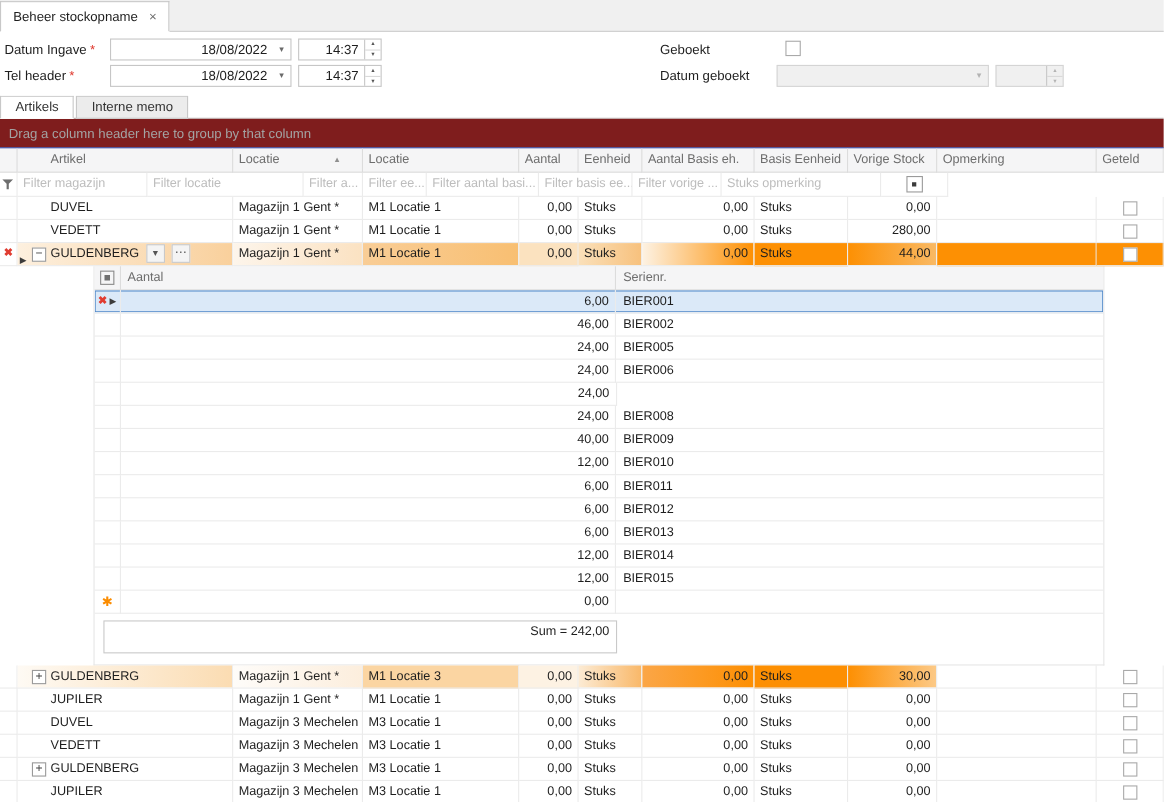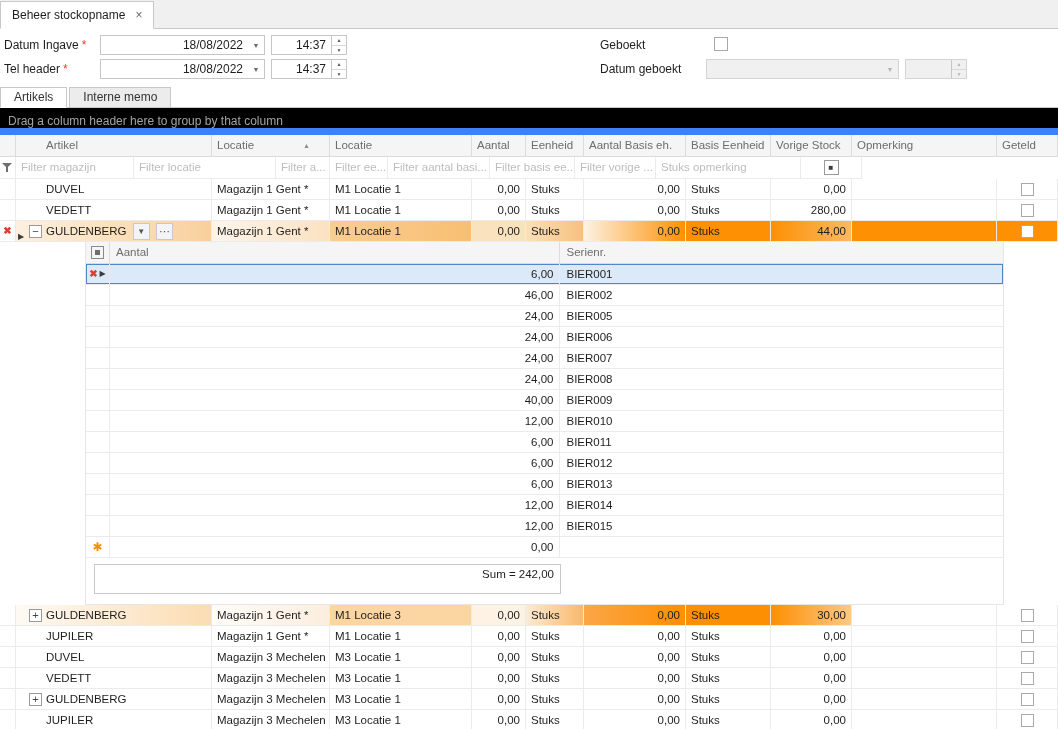--- a/index.html
+++ b/index.html
@@ -33,21 +33,21 @@
   .form-cb { position:absolute; }
 
   
   .ptabs { height:21px; display:flex; border-bottom:1px solid #c8c8c8; background:#fff; }
   .ptab { padding:0 13px; font-size:12px; height:21px; line-height:19px;
     border:1px solid #c8c8c8; background:#ececec; color:#333; margin-right:2px; }
   .ptab.active { background:#fff; border-bottom:1px solid #fff; }
 
   
   .group-panel { height:27px; line-height:26px; padding-left:8px; font-size:12px;
-    color:#a3a3a3; background:#000000; border-bottom:7px solid #3b82f6; }
+    color:#a3a3a3; background:#7f1d1d; border-bottom:1px solid #3b82f6; }
 
   .grow { display:flex; height:21px; font-size:11.5px; }
   .grow.hrow { height:22px; background:#f5f5f6; color:#6d6d6d; }
   .grow.frow { height:22px; color:#bdbdbd; }
   .cell { border-right:1px solid #ebebeb; border-bottom:1px solid #ebebeb;
     padding:0 5px; line-height:20px; white-space:nowrap; overflow:hidden; position:relative; }
   .hrow .cell { border-right-color:#dcdcdc; border-bottom-color:#dcdcdc; line-height:21px; }
   .num { text-align:right; }
 
   .w-ind{width:16px; padding:0;} .w-art{width:196px;} .w-mag{width:118px;}
@@ -302,21 +302,20 @@
       <div class="dcell dw-ser">BIER005</div>
     </div>
     <div class="drow">
       <div class="dcell dw-ind"></div>
       <div class="dcell dw-aantal num">24,00</div>
       <div class="dcell dw-ser">BIER006</div>
     </div>
     <div class="drow">
       <div class="dcell dw-ind"></div>
       <div class="dcell dw-aantal num">24,00</div>
-      <div class="dcell dw-ser">BIER007</div>
     </div>
     <div class="drow">
       <div class="dcell dw-ind"></div>
       <div class="dcell dw-aantal num">24,00</div>
       <div class="dcell dw-ser">BIER008</div>
     </div>
     <div class="drow">
       <div class="dcell dw-ind"></div>
       <div class="dcell dw-aantal num">40,00</div>
       <div class="dcell dw-ser">BIER009</div>

